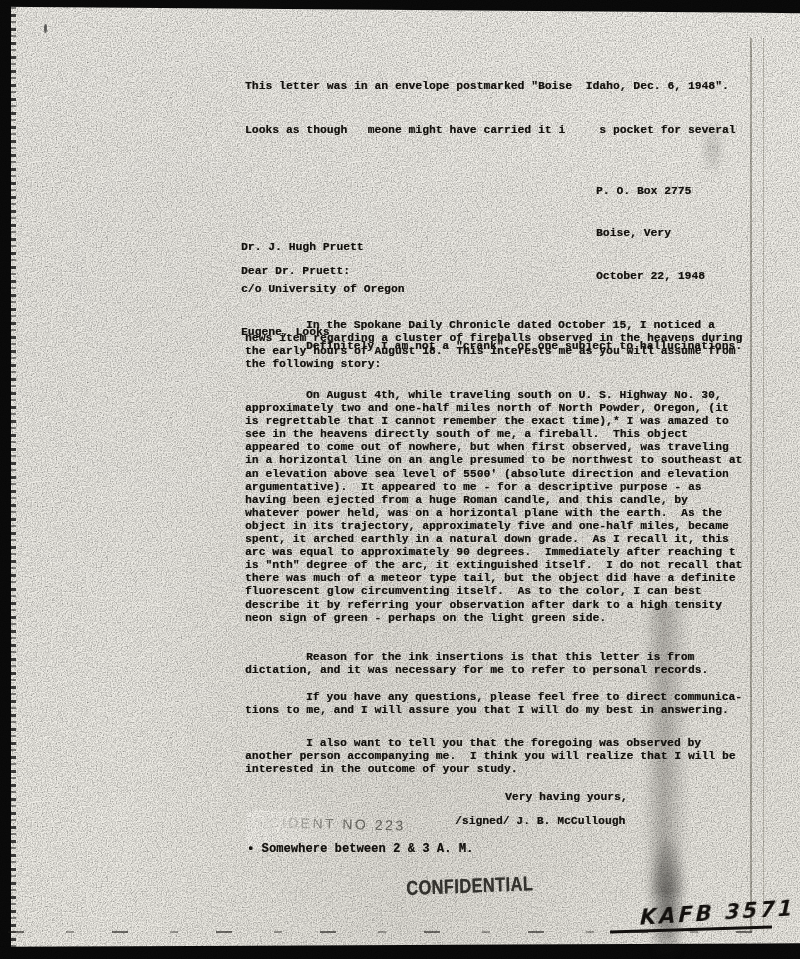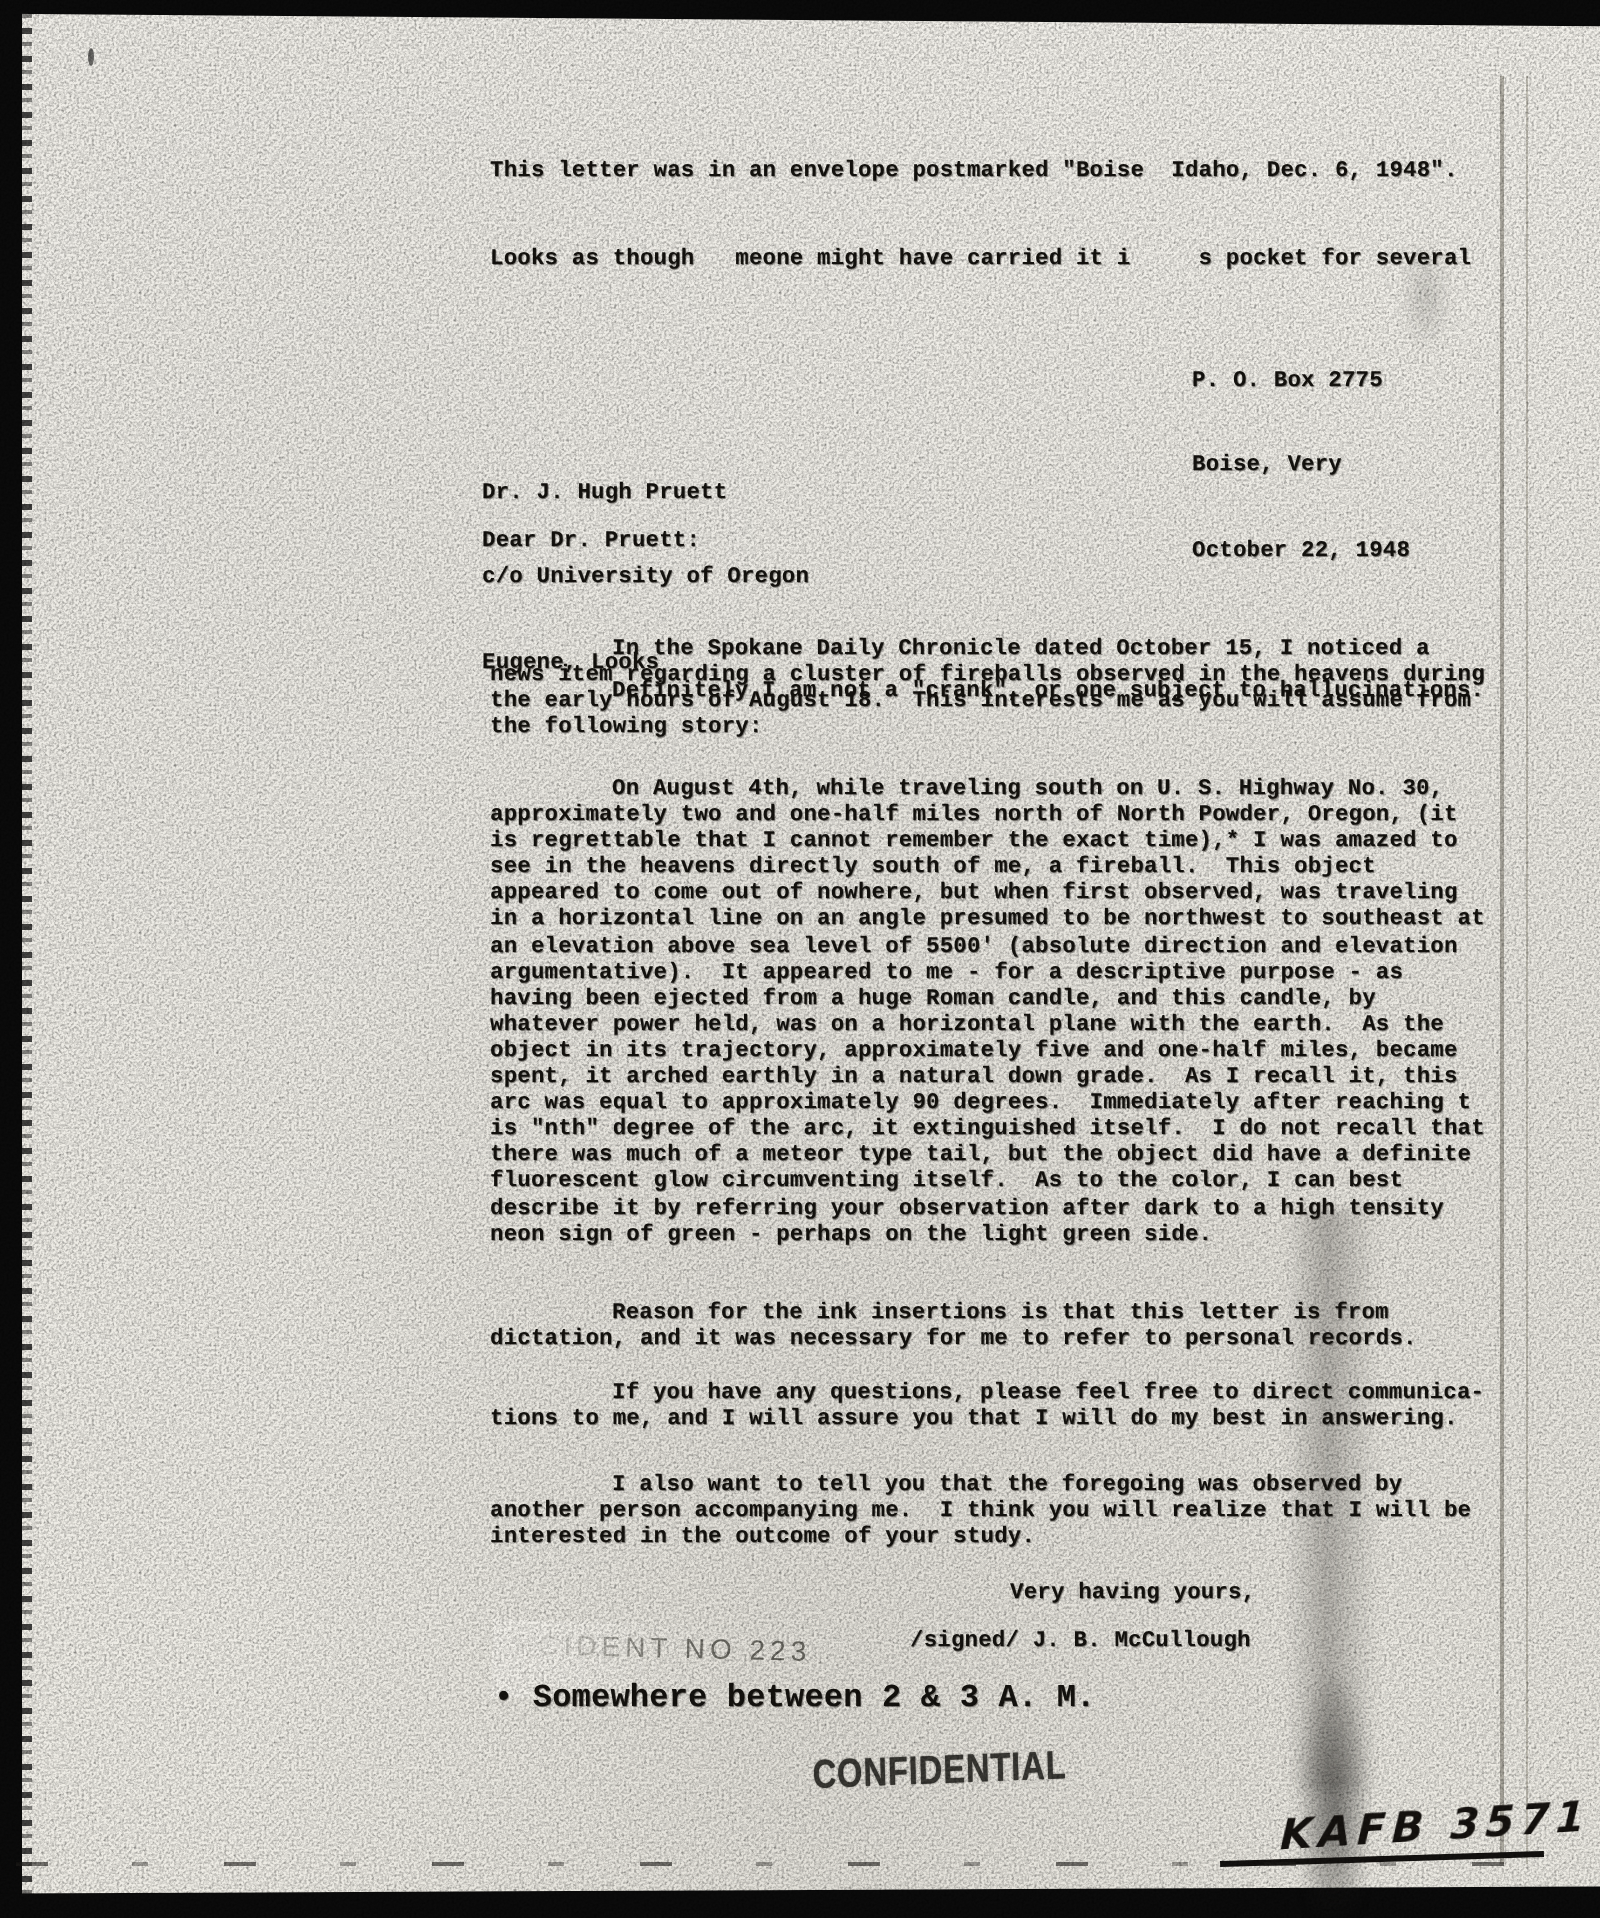--- a/index.html
+++ b/index.html
@@ -108,21 +108,21 @@
   <div class="txt para" style="left:245px;top:737px;">I also want to tell you that the foregoing was observed by another person accompanying me.  I think you will realize that I will be interested in the outcome of your study.</div>
 
   <div class="txt" style="left:505px;top:791px;">Very having yours,</div>
   <div class="txt" style="left:455px;top:815px;">/signed/ J. B. McCullough</div>
 
   <div class="stamp-incident-wrap">
     <span class="stamp-incident-text">INCIDENT NO 223</span>
     <span class="stamp-fade"></span>
   </div>
 
-  <div class="txt" style="left:247px;top:843px;font-size:16px;">• Somewhere between 2 &amp; 3 A. M.</div>
+  <div class="txt" style="left:247px;top:843px;font-size:12px;">• Somewhere between 2 &amp; 3 A. M.</div>
 
   <div class="stamp-confidential">CONFIDENTIAL</div>
 
   <div class="handwritten">KAFB 3571</div>
   <div class="hand-underline"></div>
   <div class="dashed-line"></div>
 
   <svg class="noise" width="800" height="959" aria-hidden="true">
     <filter id="grain">
       <feTurbulence type="fractalNoise" baseFrequency="0.8" numOctaves="2" stitchTiles="stitch"></feTurbulence>

